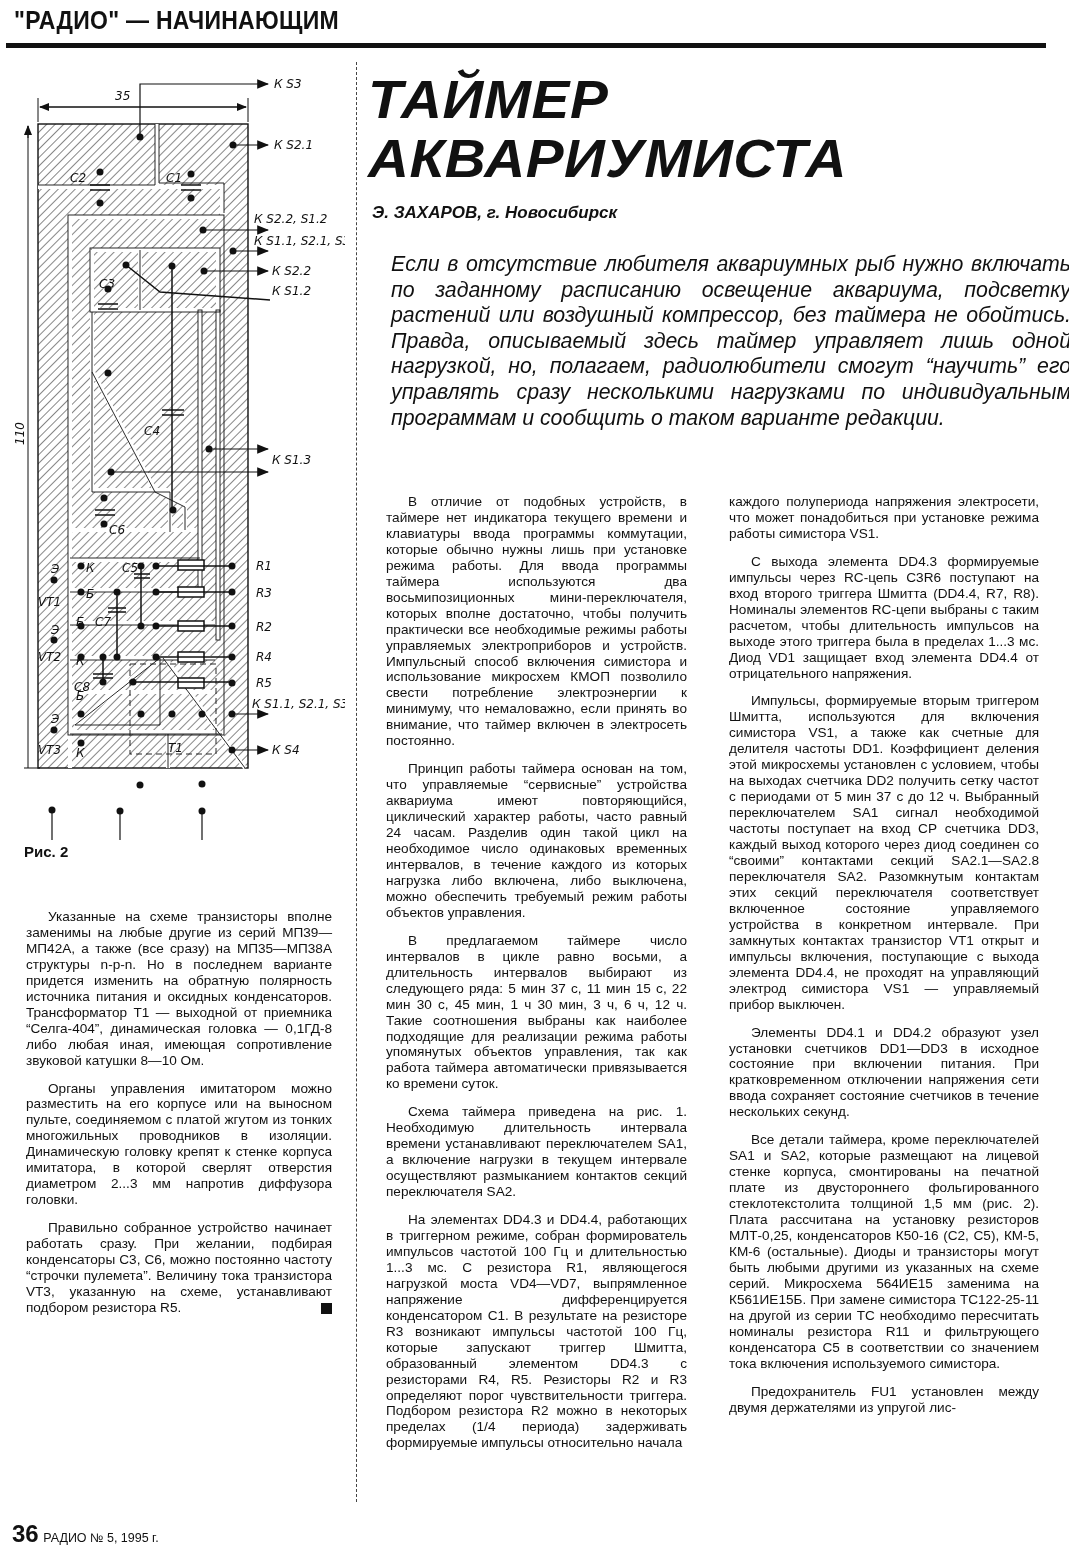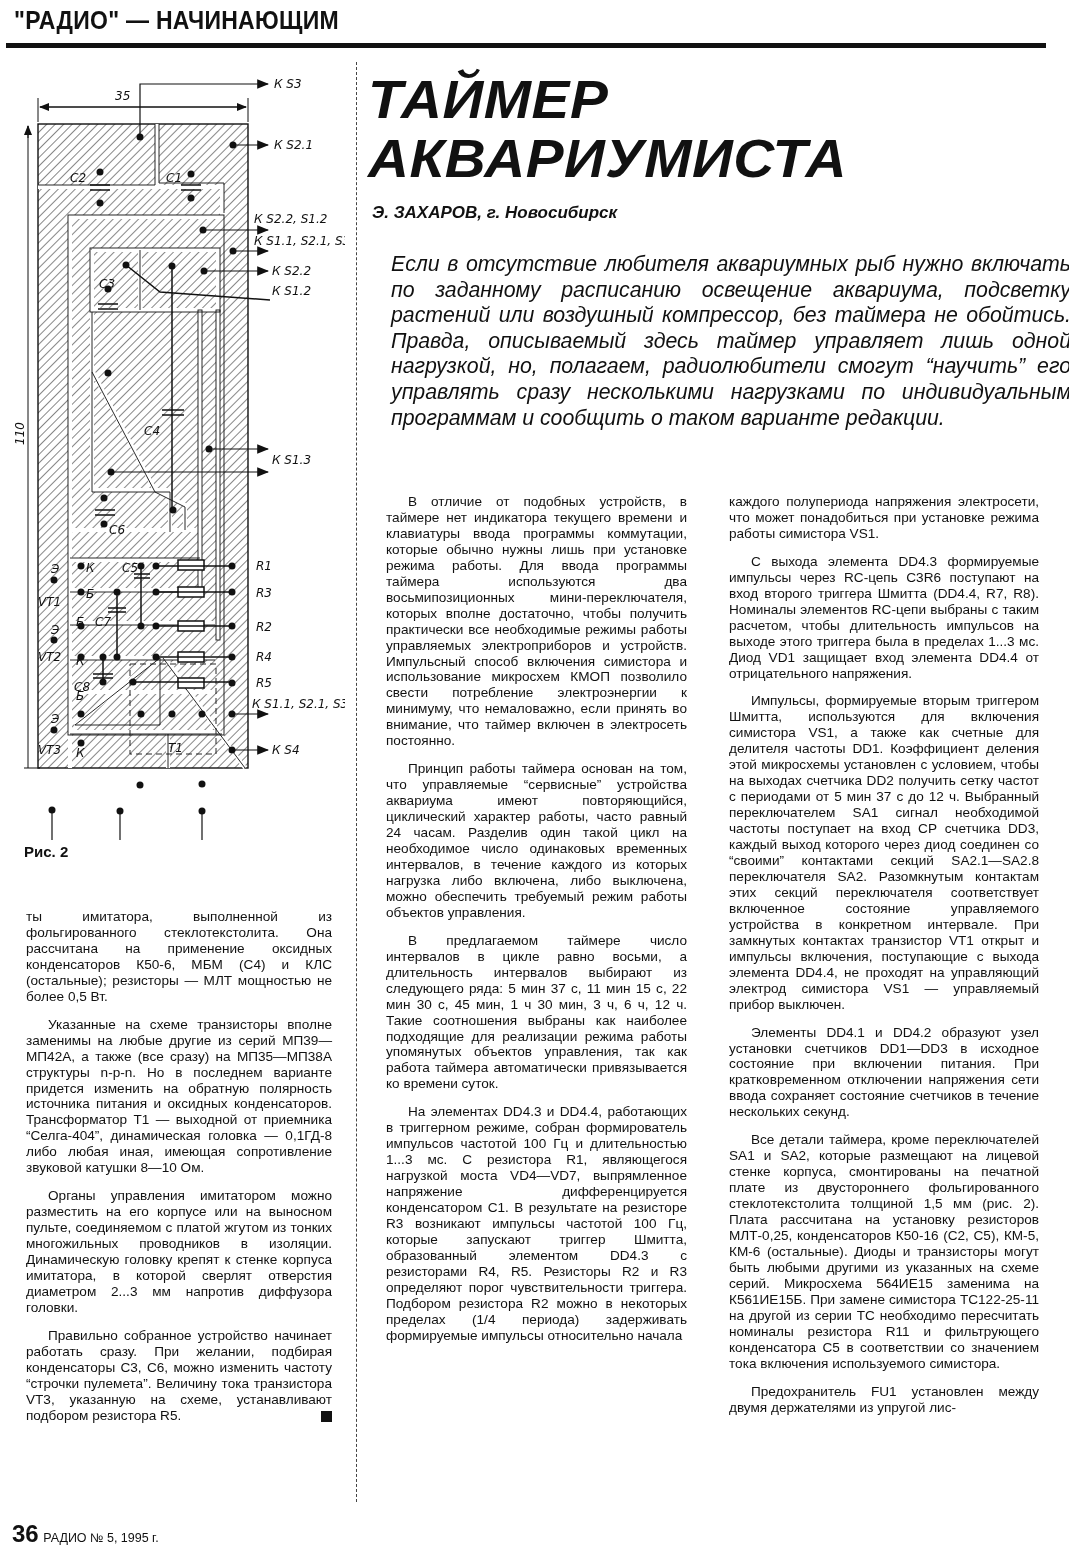--- a/index.html
+++ b/index.html
@@ -255,30 +255,30 @@
 <div class="fig-caption">Рис. 2</div>
 
 <div class="title">
   <div>ТАЙМЕР</div>
   <div>АКВАРИУМИСТА</div>
 </div>
 <div class="author">Э. ЗАХАРОВ, г. Новосибирск</div>
 <div class="lead">Если в отсутствие любителя аквариумных рыб нужно включать по заданному расписанию освещение аквариума, подсветку растений или воздушный компрессор, без таймера не обойтись. Правда, описываемый здесь таймер управляет лишь одной нагрузкой, но, полагаем, радиолюбители смогут “научить” его управлять сразу несколькими нагрузками по индивидуальным программам и сообщить о таком варианте редакции.</div>
 
 <div class="col col-a">
-  <p class="noindent">ты имитатора, выполненной из фольгированного стеклотекстолита. Она рассчитана на применение оксидных конденсаторов К50-6, МБМ (С4) и КЛС (остальные); резисторы — МЛТ мощностью не более 0,5 Вт.</p>
   <p>Указанные на схеме транзисторы вполне заменимы на любые другие из серий МП39—МП42А, а также (все сразу) на МП35—МП38А структуры n-p-n. Но в последнем варианте придется изменить на обратную полярность источника питания и оксидных конденсаторов. Трансформатор Т1 — выходной от приемника “Селга-404”, динамическая головка — 0,1ГД-8 либо любая иная, имеющая сопротивление звуковой катушки 8—10 Ом.</p>
   <p>Органы управления имитатором можно разместить на его корпусе или на выносном пульте, соединяемом с платой жгутом из тонких многожильных проводников в изоляции. Динамическую головку крепят к стенке корпуса имитатора, в которой сверлят отверстия диаметром 2...3 мм напротив диффузора головки.</p>
-  <p><span>Правильно собранное устройство начинает работать сразу. При желании, подбирая конденсаторы С3, С6, можно изменить частоту “строчки пулемета”. Величину тока транзистора VT3, указанную на схеме, устанавливают подбором резистора R5.</span><span class="end-mark"></span></p>
+  <p><span>Правильно собранное устройство начинает работать сразу. При желании, подбирая конденсаторы С3, С6, можно постоянно частоту “строчки пулемета”. Величину тока транзистора VT3, указанную на схеме, устанавливают подбором резистора R5.</span><span class="end-mark"></span></p>
 </div>
 
 <div class="col col-b">
   <p>В отличие от подобных устройств, в таймере нет индикатора текущего времени и клавиатуры ввода программы коммутации, которые обычно нужны лишь при установке режима работы. Для ввода программы таймера используются два восьмипозиционных мини-переключателя, которых вполне достаточно, чтобы получить практически все необходимые режимы работы управляемых электроприборов и устройств. Импульсный способ включения симистора и использование микросхем КМОП позволило свести потребление электроэнергии к минимуму, что немаловажно, если принять во внимание, что таймер включен в электросеть постоянно.</p>
   <p>Принцип работы таймера основан на том, что управляемые “сервисные” устройства аквариума имеют повторяющийся, циклический характер работы, часто равный 24 часам. Разделив один такой цикл на необходимое число одинаковых временных интервалов, в течение каждого из которых нагрузка либо включена, либо выключена, можно обеспечить требуемый режим работы объектов управления.</p>
   <p>В предлагаемом таймере число интервалов в цикле равно восьми, а длительность интервалов выбирают из следующего ряда: 5 мин 37 с, 11 мин 15 с, 22 мин 30 с, 45 мин, 1 ч 30 мин, 3 ч, 6 ч, 12 ч. Такие соотношения выбраны как наиболее подходящие для реализации режима работы упомянутых объектов управления, так как работа таймера автоматически привязывается ко времени суток.</p>
+  <p>Схема таймера приведена на рис. 1. Необходимую длительность интервала времени устанавливают переключателем SA1, а включение нагрузки в текущем интервале осуществляют размыканием контактов секций переключателя SA2.</p>
   <p>На элементах DD4.3 и DD4.4, работающих в триггерном режиме, собран формирователь импульсов частотой 100 Гц и длительностью 1...3 мс. С резистора R1, являющегося нагрузкой моста VD4—VD7, выпрямленное напряжение дифференцируется конденсатором С1. В результате на резисторе R3 возникают импульсы частотой 100 Гц, которые запускают триггер Шмитта, образованный элементом DD4.3 с резисторами R4, R5. Резисторы R2 и R3 определяют порог чувствительности триггера. Подбором резистора R2 можно в некоторых пределах (1/4 периода) задерживать формируемые импульсы относительно начала</p>
 </div>
 
 <div class="col col-c">
   <p class="noindent">каждого полупериода напряжения электросети, что может понадобиться при установке режима работы симистора VS1.</p>
   <p>С выхода элемента DD4.3 формируемые импульсы через RC-цепь С3R6 поступают на вход второго триггера Шмитта (DD4.4, R7, R8). Номиналы элементов RC-цепи выбраны с таким расчетом, чтобы длительность импульсов на выходе этого триггера была в пределах 1...3 мс. Диод VD1 защищает вход элемента DD4.4 от отрицательного напряжения.</p>
   <p>Импульсы, формируемые вторым триггером Шмитта, используются для включения симистора VS1, а также как счетные для делителя частоты DD1. Коэффициент деления этой микросхемы установлен с условием, чтобы на выходах счетчика DD2 получить сетку частот с периодами от 5 мин 37 с до 12 ч. Выбранный переключателем SA1 сигнал необходимой частоты поступает на вход СР счетчика DD3, каждый выход которого через диод соединен со “своими” контактами секций SA2.1—SA2.8 переключателя SA2. Разомкнутым контактам этих секций переключателя соответствует включенное состояние управляемого устройства в конкретном интервале. При замкнутых контактах транзистор VT1 открыт и импульсы включения, поступающие с выхода элемента DD4.4, не проходят на управляющий электрод симистора VS1 — управляемый прибор выключен.</p>
   <p>Элементы DD4.1 и DD4.2 образуют узел установки счетчиков DD1—DD3 в исходное состояние при включении питания. При кратковременном отключении напряжения сети ввода сохраняет состояние счетчиков в течение нескольких секунд.</p>
   <p>Все детали таймера, кроме переключателей SA1 и SA2, которые размещают на лицевой стенке корпуса, смонтированы на печатной плате из двустороннего фольгированного стеклотекстолита толщиной 1,5 мм (рис. 2). Плата рассчитана на установку резисторов МЛТ-0,25, конденсаторов К50-16 (С2, С5), КМ-5, КМ-6 (остальные). Диоды и транзисторы могут быть любыми другими из указанных на схеме серий. Микросхема 564ИЕ15 заменима на К561ИЕ15Б. При замене симистора ТС122-25-11 на другой из серии ТС необходимо пересчитать номиналы резистора R11 и фильтрующего конденсатора С5 в соответствии со значением тока включения используемого симистора.</p>
   <p>Предохранитель FU1 установлен между двумя держателями из упругой лис-</p>

